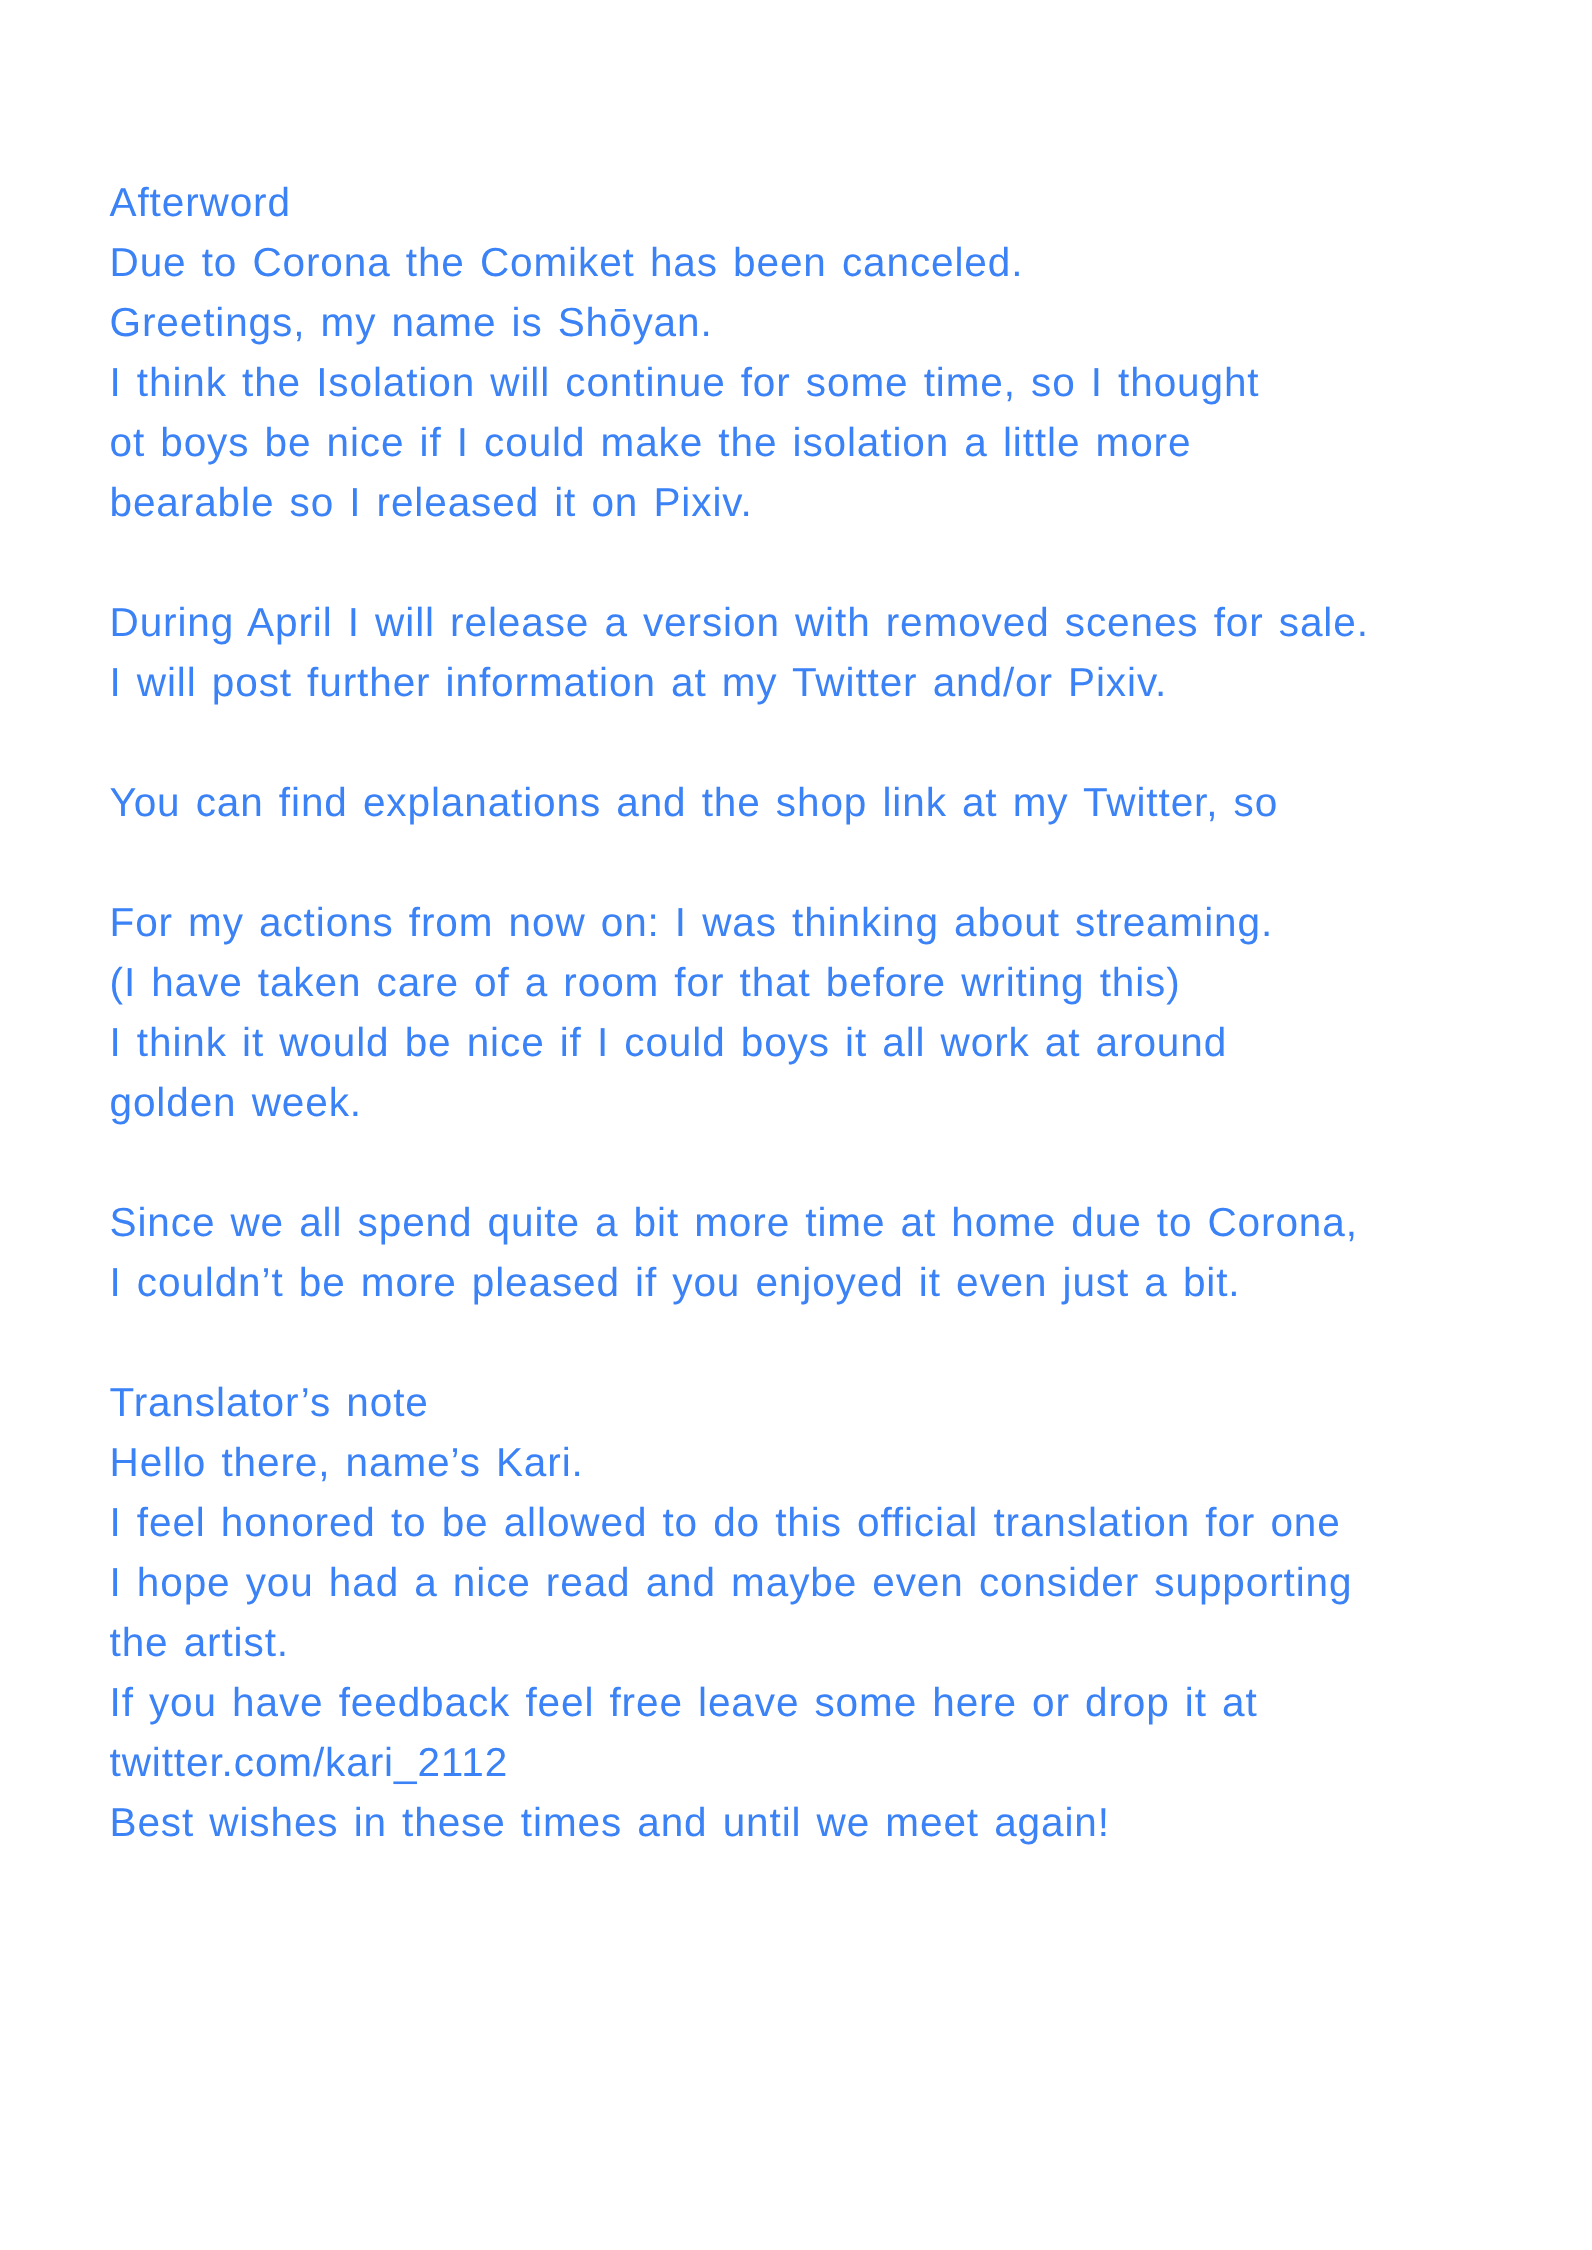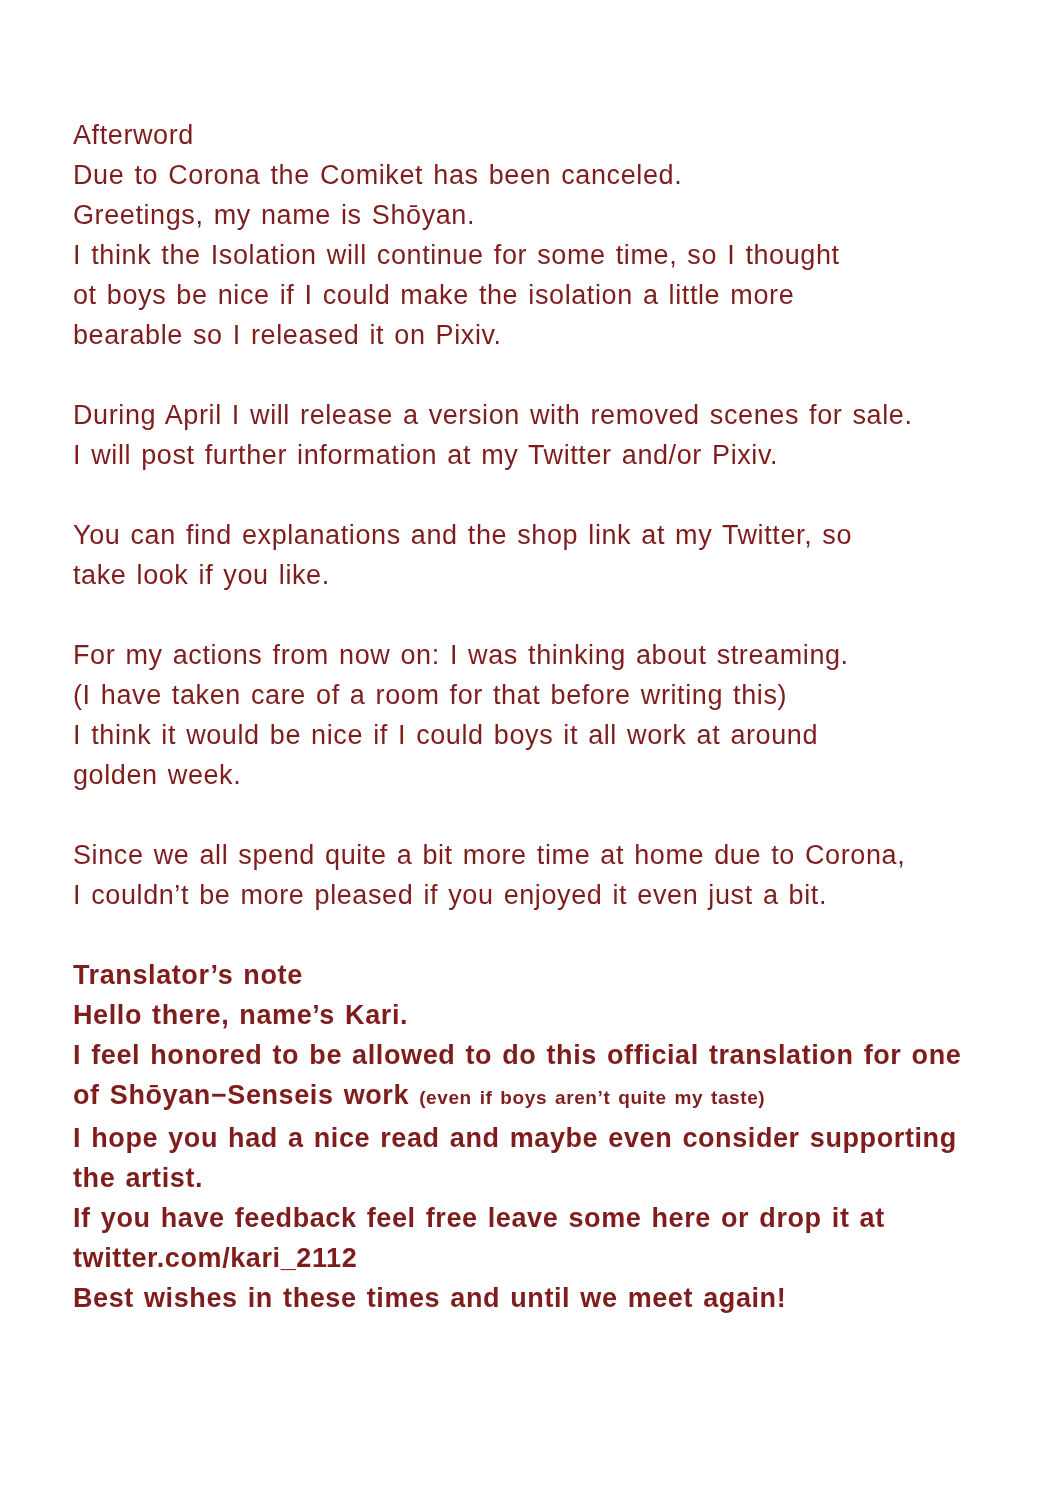--- a/index.html
+++ b/index.html
@@ -20,29 +20,28 @@
     position: absolute;
     left: 73px;
     top: 115px;
     width: 930px;
   }
   .block {
     margin: 0 0 40px 0;
   }
   .block:last-child {
     margin-bottom: 0;
-    font-weight: bold;
   }
   .line {
     font-size: 27px;
     line-height: 40px;
     letter-spacing: 0.6px;
     word-spacing: 2px;
     white-space: pre-wrap;
-    color: #7f1d1d;
+    color: #3b82f6;
   }
   .line .small {
     font-size: 19px;
   }
 </style>
 </head>
 <body>
 
 <div class="page">
   <div class="text-container">
@@ -53,37 +52,35 @@
         <div class="line"><span>I think the Isolation will continue for some time, so I thought</span></div>
         <div class="line"><span>ot boys be nice if I could make the isolation a little more</span></div>
         <div class="line"><span>bearable so I released it on Pixiv.</span></div>
       </div>
       <div class="block">
         <div class="line"><span>During April I will release a version with removed scenes for sale.</span></div>
         <div class="line"><span>I will post further information at my Twitter and/or Pixiv.</span></div>
       </div>
       <div class="block">
         <div class="line"><span>You can find explanations and the shop link at my Twitter, so</span></div>
-        <div class="line"><span>take look if you like.</span></div>
       </div>
       <div class="block">
         <div class="line"><span>For my actions from now on: I was thinking about streaming.</span></div>
         <div class="line"><span>(I have taken care of a room for that before writing this)</span></div>
         <div class="line"><span>I think it would be nice if I could boys it all work at around</span></div>
         <div class="line"><span>golden week.</span></div>
       </div>
       <div class="block">
         <div class="line"><span>Since we all spend quite a bit more time at home due to Corona,</span></div>
         <div class="line"><span>I couldn’t be more pleased if you enjoyed it even just a bit.</span></div>
       </div>
       <div class="block">
         <div class="line"><span>Translator’s note</span></div>
         <div class="line"><span>Hello there, name’s Kari.</span></div>
         <div class="line"><span>I feel honored to be allowed to do this official translation for one</span></div>
-        <div class="line"><span>of Shōyan−Senseis work </span><span class="small">(even if boys aren’t quite my taste)</span></div>
         <div class="line"><span>I hope you had a nice read and maybe even consider supporting</span></div>
         <div class="line"><span>the artist.</span></div>
         <div class="line"><span>If you have feedback feel free leave some here or drop it at</span></div>
         <div class="line"><span>twitter.com/kari_2112</span></div>
         <div class="line"><span>Best wishes in these times and until we meet again!</span></div>
       </div>
     </div>
 </div>
 
 </body></html>

